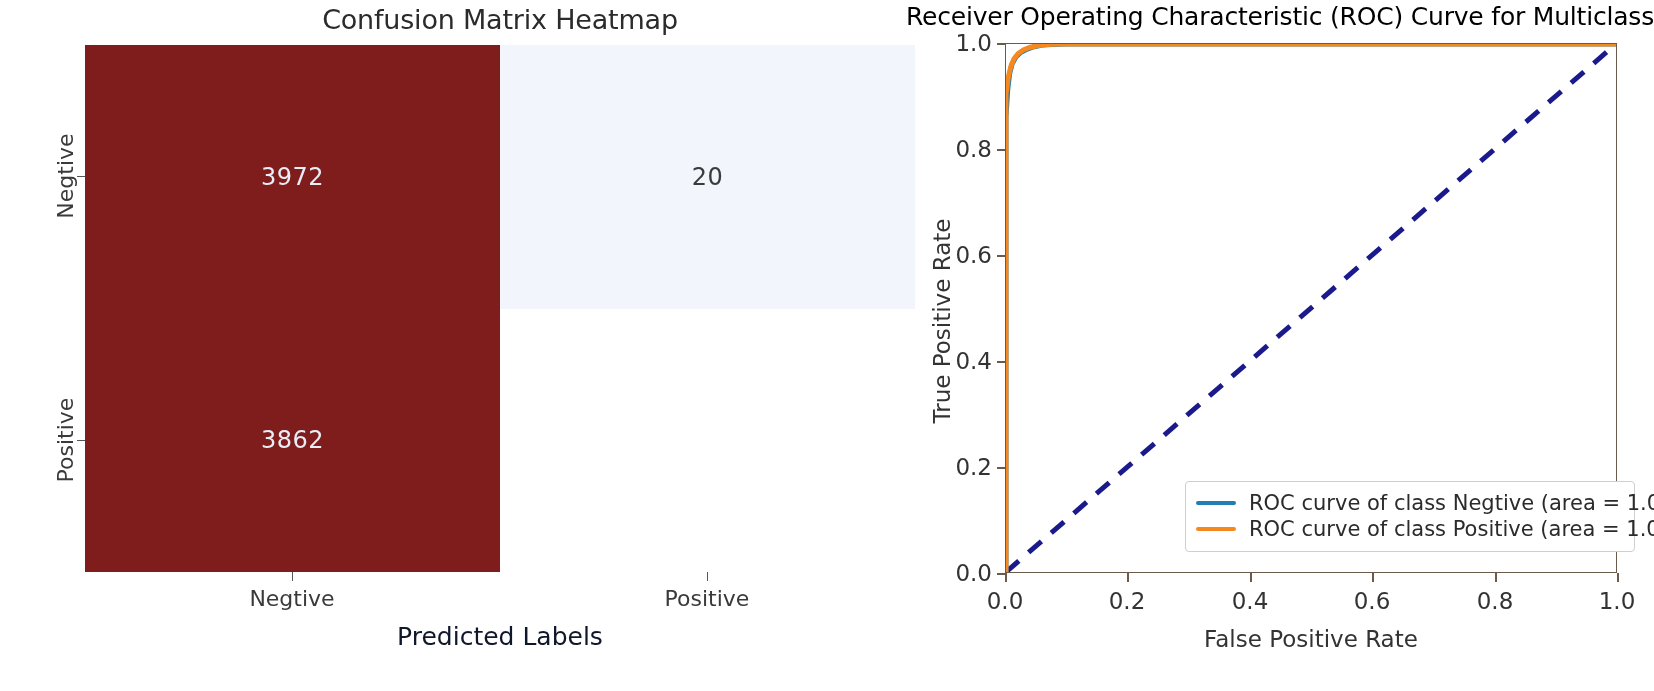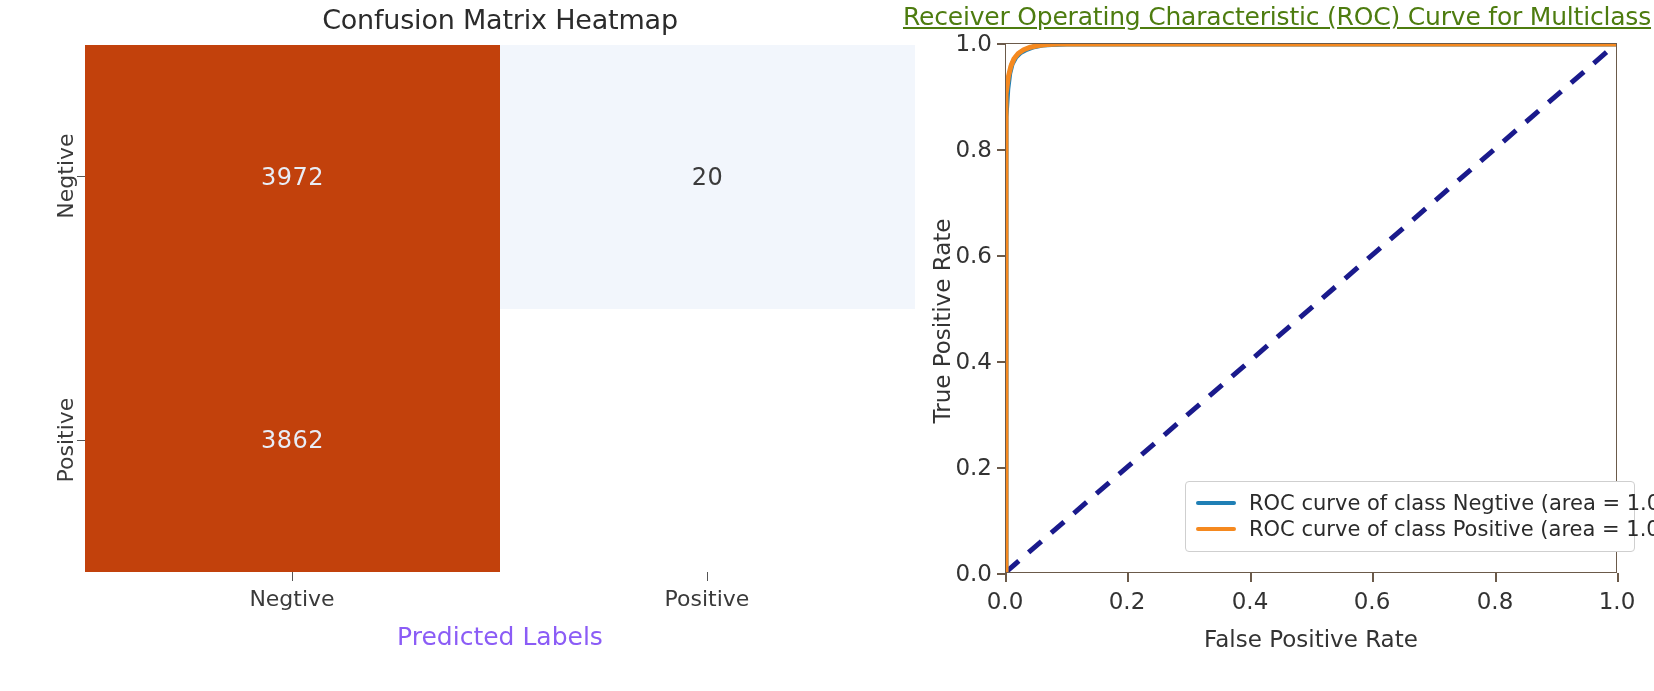--- a/index.html
+++ b/index.html
@@ -48,21 +48,21 @@
     grid-template-rows: 1fr 1fr;
   }
   .cm-cell {
     position: relative;
     display: flex;
     align-items: center;
     justify-content: center;
     font-size: 24px;
     letter-spacing: 0.5px;
   }
-  .cm-cell.dark  { background: #c2410c; color: #e8edf6; }
+  .cm-cell.dark  { background: #7f1d1d; color: #e8edf6; }
   .cm-cell.light { background: #f2f6fc; color: #3b3b3b; }
 
   
   .cm-ytick {
     position: absolute;
     left: 77px;
     width: 8px;
     height: 1px;
     background: #555;
   }
@@ -110,38 +110,37 @@
   .cm-xlabel-tick.c0 { left: 292px; }
   .cm-xlabel-tick.c1 { left: 707px; }
 
   .cm-xaxis-title {
     position: absolute;
     left: 85px;
     top: 622px;
     width: 830px;
     text-align: center;
     font-size: 25px;
-    color: #8b5cf6;
+    color: #0f172a;
     white-space: nowrap;
   }
 
   
   .panel-right { position: absolute; left: 900px; top: 0; width: 754px; height: 691px; }
 
   .roc-title {
     position: absolute;
     left: 0px;
     top: 2px;
     width: 754px;
-    text-align: center;
+    text-align: right;
     font-size: 25px;
-    color: #4d7c0f;
+    color: #000000;
     white-space: nowrap;
     letter-spacing: -0.2px;
-    text-decoration: underline;
   }
 
   .roc-axes {
     position: absolute;
     left: 105px;
     top: 43px;
     width: 612px;
     height: 530px;
     border: 1.5px solid #6b5a4a;
     box-sizing: border-box;

